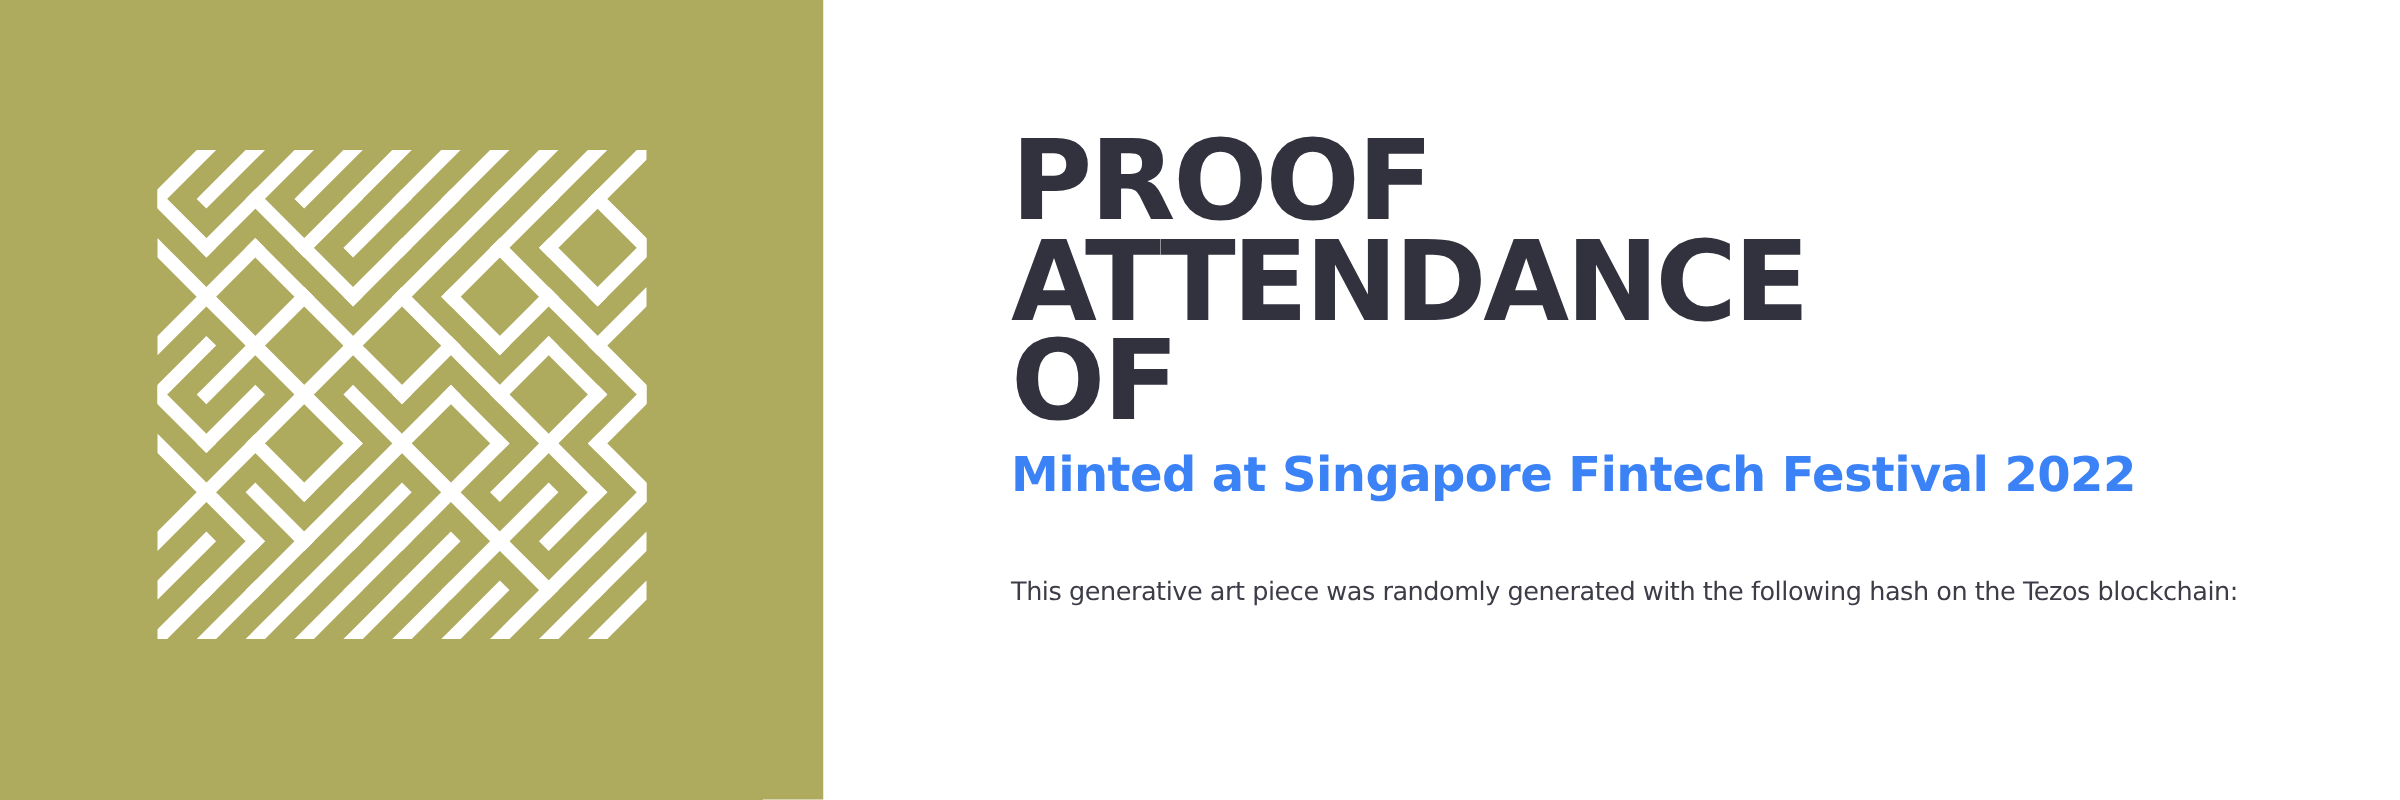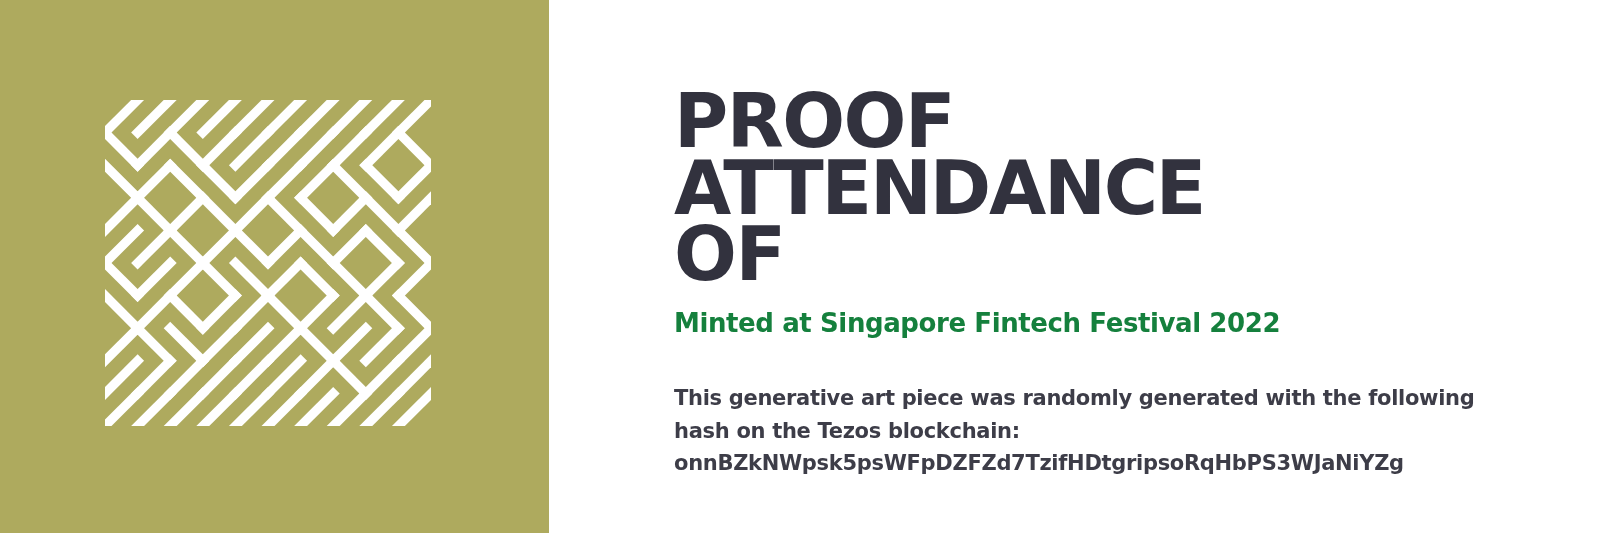--- a/index.html
+++ b/index.html
@@ -68,38 +68,38 @@
     margin: 0;
     white-space: nowrap;
   }
   .title-line.t3 {
     letter-spacing: -2.2px;
   }
 
   .subtitle {
     position: absolute;
     left: 125px;
-    top: 308px;
+    top: 297px;
     font-family: "DejaVu Sans", "Liberation Sans", sans-serif;
     font-weight: bold;
-    font-size: 26px;
+    font-size: 32px;
     letter-spacing: -0.4px;
-    color: #15803d;
+    color: #3b82f6;
     margin: 0;
     white-space: nowrap;
   }
 
   .description {
     position: absolute;
     left: 125px;
     top: 382px;
     width: 830px;
     font-family: "DejaVu Sans", "Liberation Sans", sans-serif;
-    font-weight: bold;
-    font-size: 21px;
+    font-weight: normal;
+    font-size: 17px;
     line-height: 1.55;
     letter-spacing: -0.3px;
     color: #3d3d48;
   }
   .description .hash {
     display: block;
     word-break: break-all;
   }
 </style>
 </head>
@@ -219,18 +219,17 @@
     <div class="title-block">
       <div class="title-line t1">PROOF</div>
       <div class="title-line t3">ATTENDANCE</div>
       <div class="title-line t2">OF</div>
     </div>
 
     <div class="subtitle">Minted at Singapore Fintech Festival 2022</div>
 
     <div class="description">
       <span>This generative art piece was randomly generated with the following hash on the Tezos blockchain:</span>
-      <span class="hash">onnBZkNWpsk5psWFpDZFZd7TzifHDtgripsoRqHbPS3WJaNiYZg</span>
     </div>
 
   </div>
 
 </div>
 
 </body></html>

